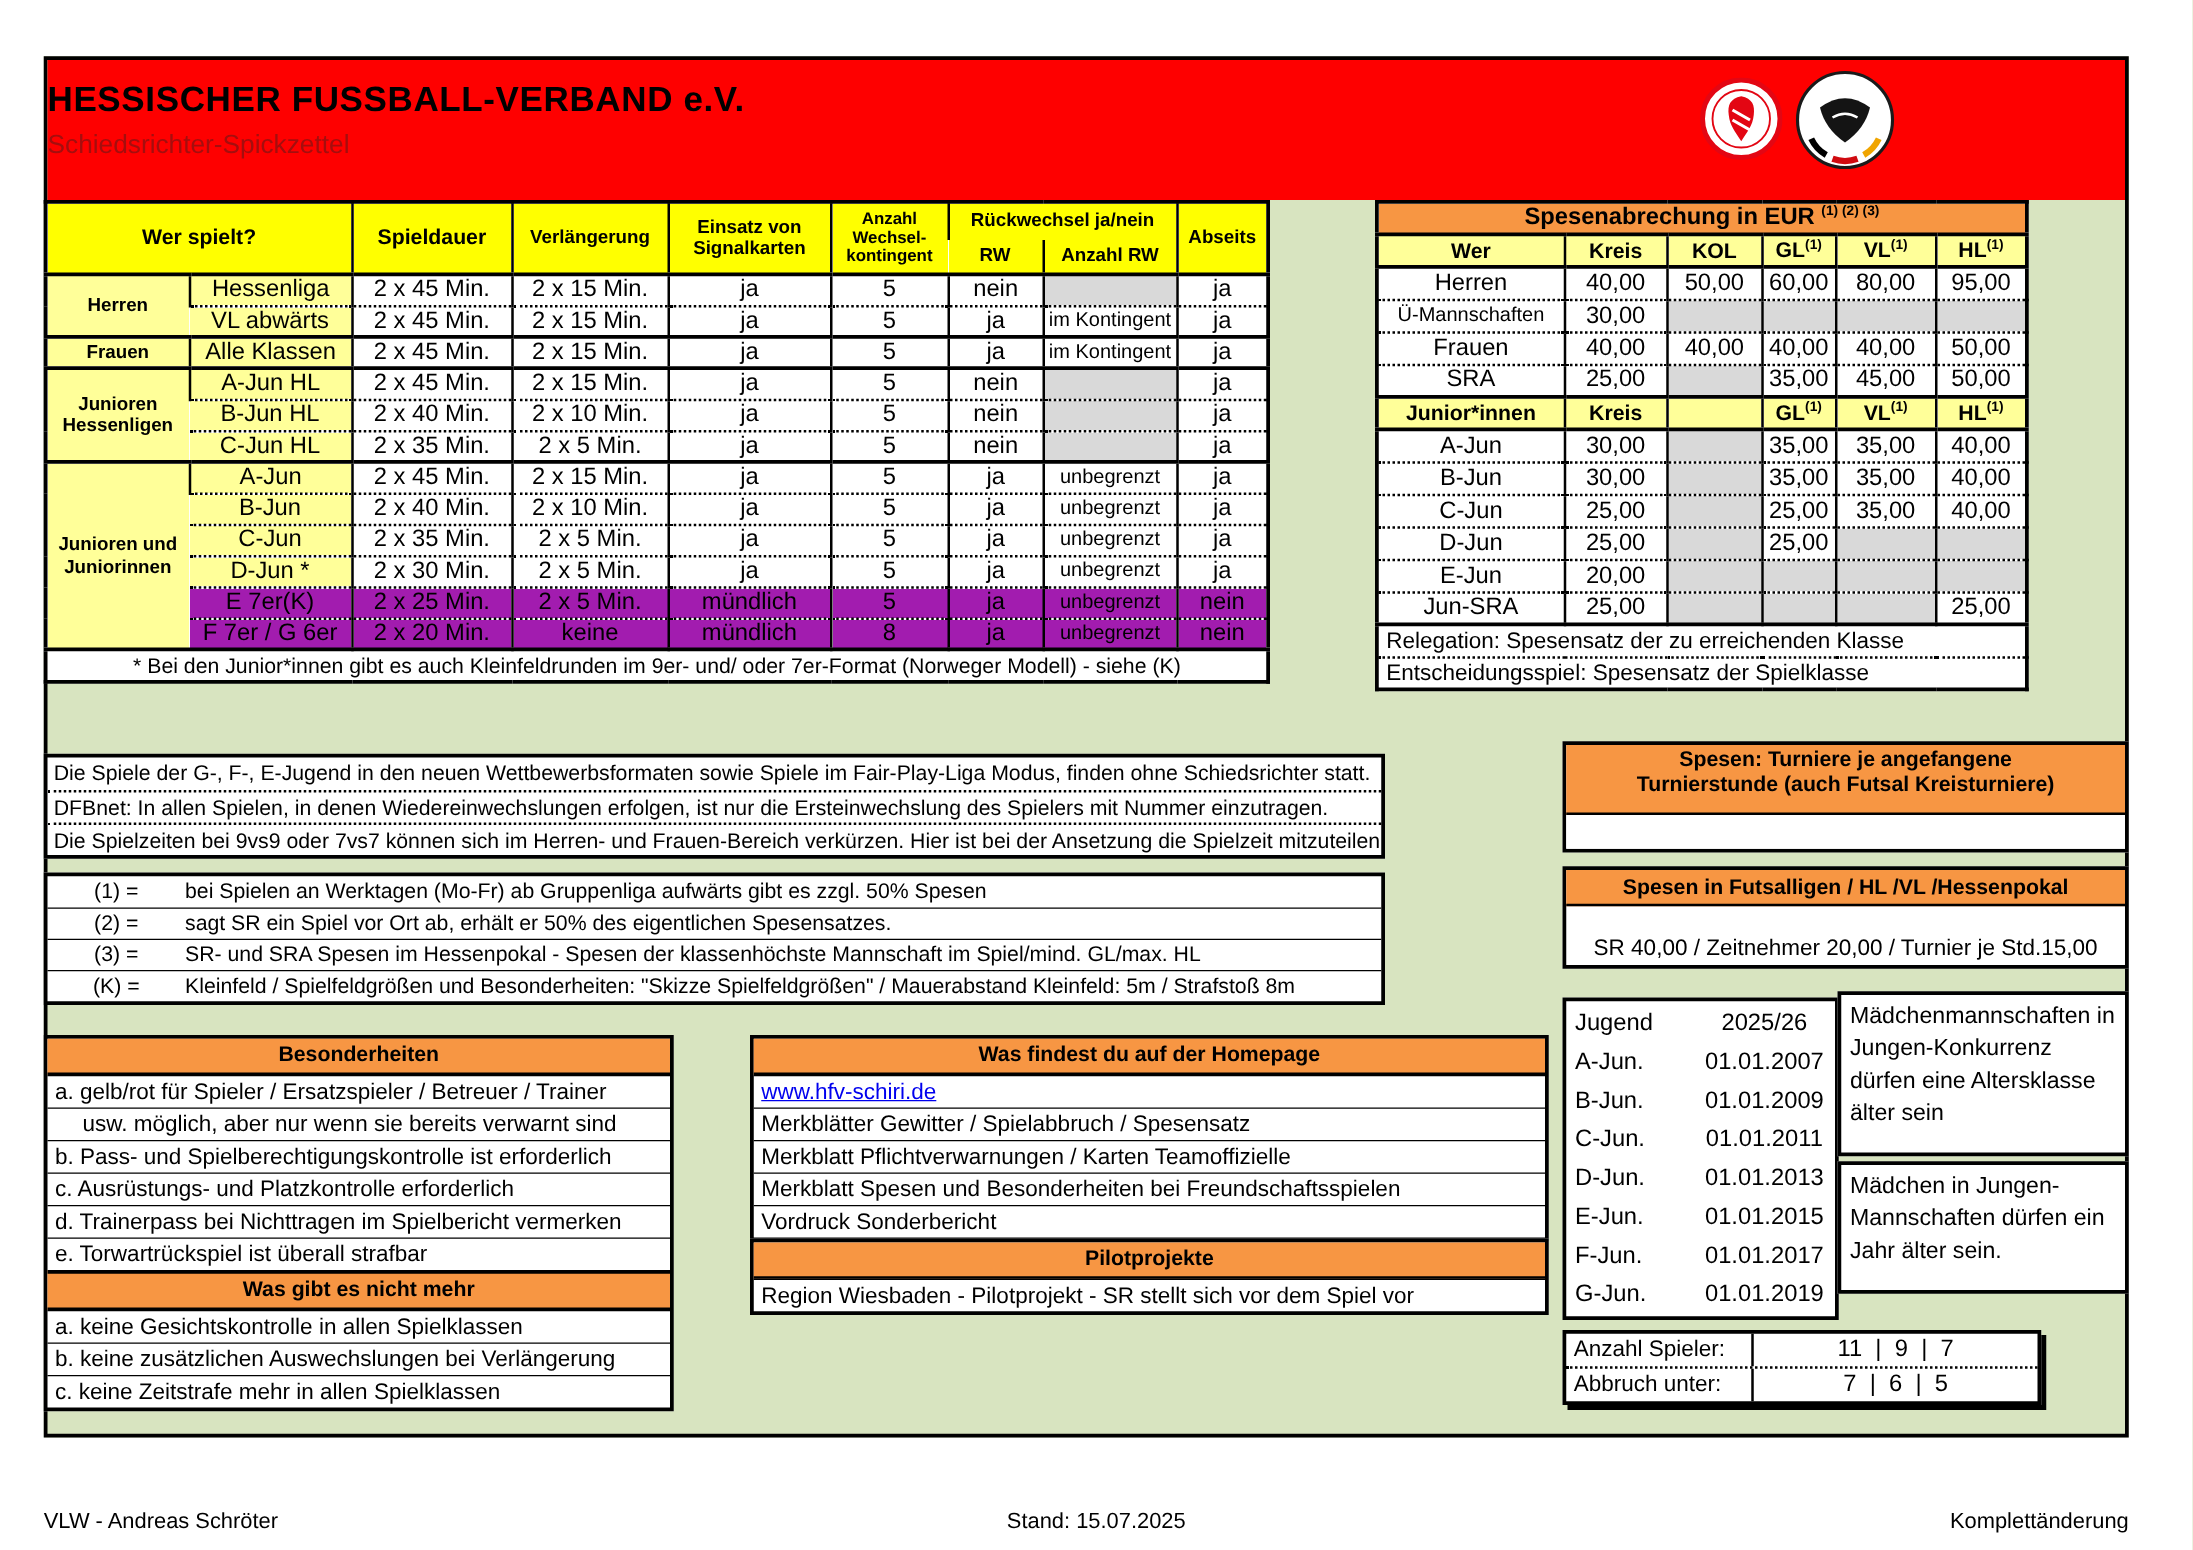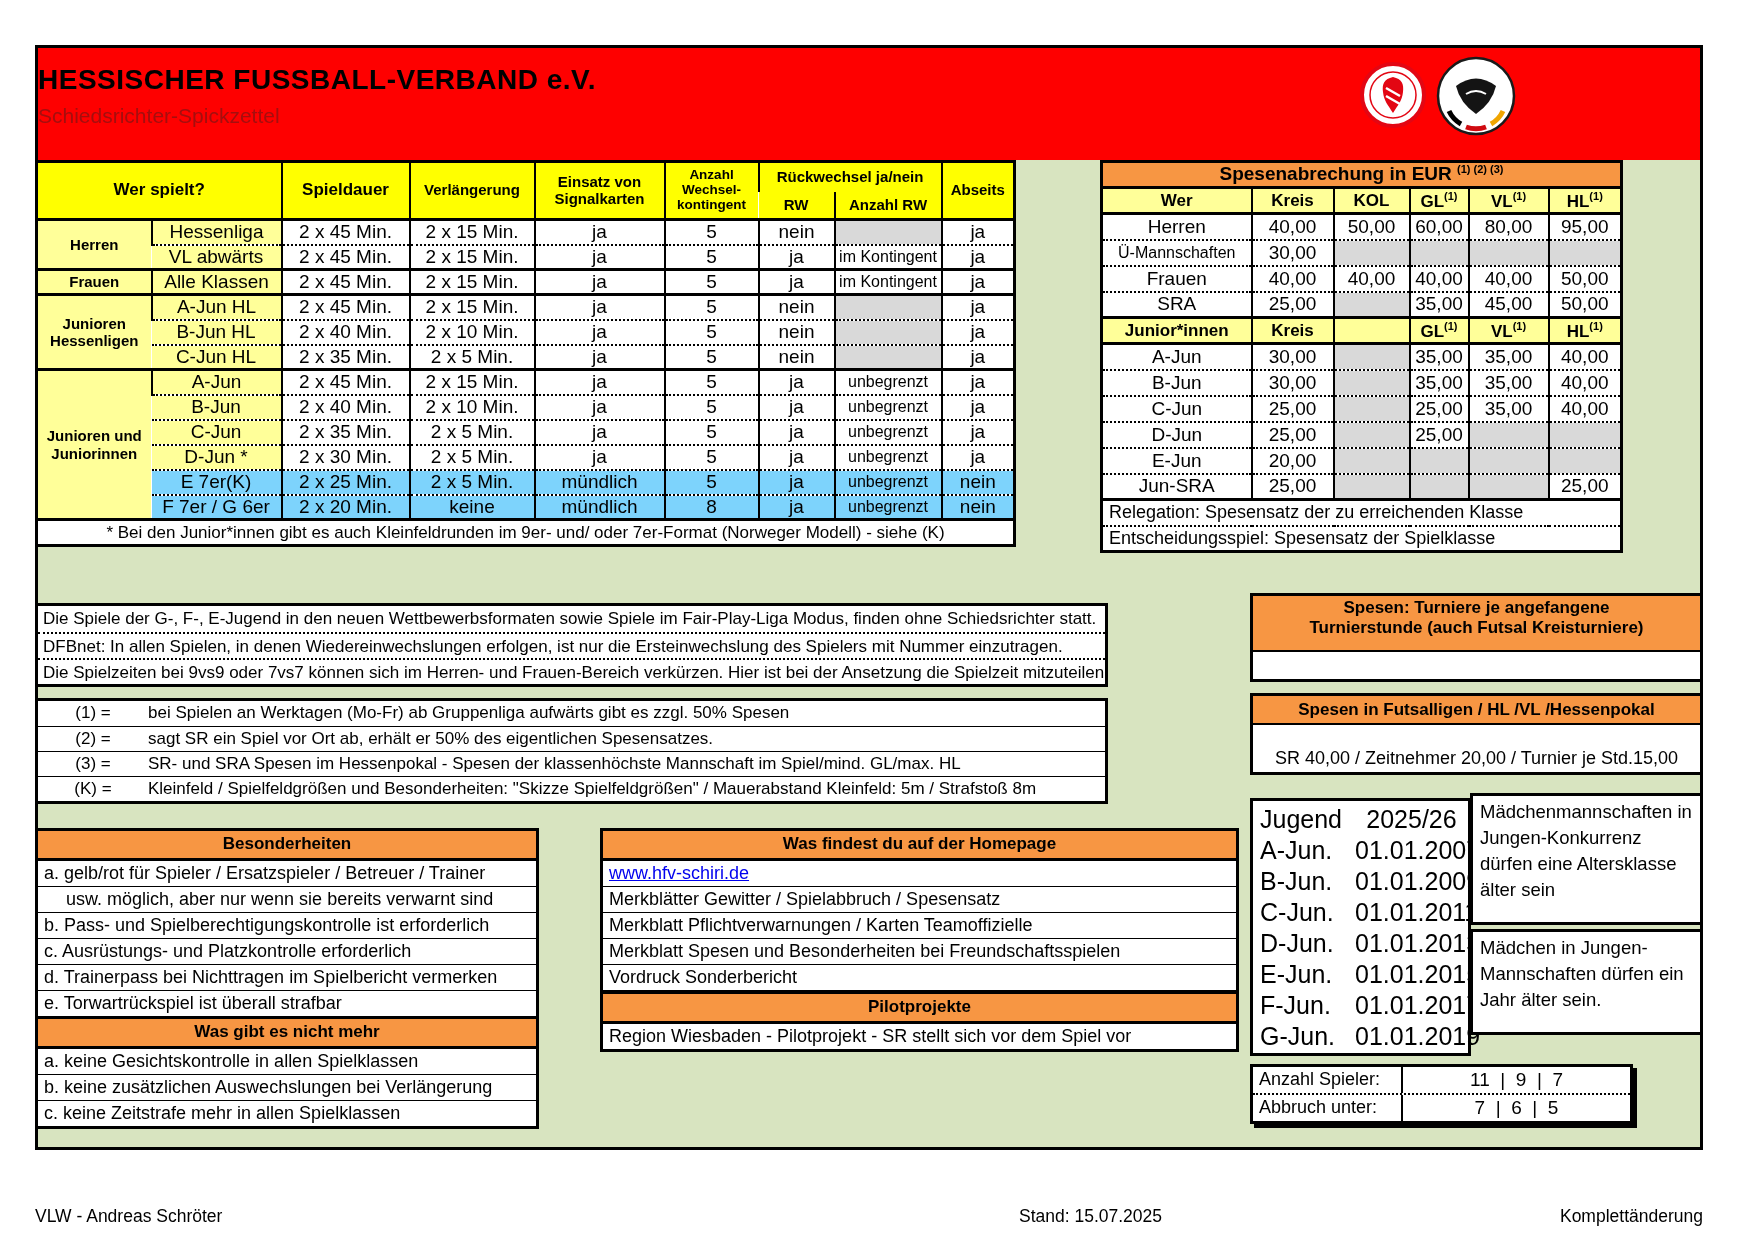--- a/index.html
+++ b/index.html
@@ -16,21 +16,21 @@
   table{border-collapse:collapse;table-layout:fixed;position:absolute;background:#fff;}
   td{border-left:2px solid #000;vertical-align:middle;text-align:center;overflow:hidden;
      padding:0 2px;box-sizing:border-box;}
   td:first-child{border-left:none;}
   table{border:3px solid #000;}
   .who{left:-3px;top:112px;width:978px;}
   .spn{left:1062px;top:112px;width:520px;}
   .yl{background:#ffff00;}
   .pyl{background:#ffff99;}
   .gray{background:#d9d9d9;}
-  .peach{background:#7dd3fc;}
+  .peach{background:#a21caf;}
   .hdr td{font-weight:bold;font-size:15px;line-height:1.1;}
   .hdr .big{font-size:17px;}
   .hdr .small{font-size:13.5px;}
   tr.hr1{height:30px;} tr.hr2{height:28px;}
   tbody tr.dr{height:25px;font-size:19px;}
   tr.grp td{border-top:3px solid #000;}
   tr.cont td{border-top:2px dotted #000;}
   td.gcell{font-weight:bold;font-size:15px;line-height:1.15;}
   td.sm{font-size:16px;}
   tr.noterow{height:26px;}
@@ -53,21 +53,21 @@
   .notes .nrow{font-size:17px;line-height:25px;height:26px;padding-left:5px;box-sizing:border-box;}
   .notes .nrow + .nrow{border-top:2px dotted #000;}
   .leg-row{height:25px;line-height:24px;font-size:17px;display:flex;box-sizing:border-box;}
   .leg-row + .leg-row{border-top:1px solid #000;}
   .leg-key{flex:0 0 110px;text-align:center;}
   .turn-row{display:flex;height:27px;line-height:26px;font-size:18px;background:#fff;}
   .turn-cell{flex:1;display:flex;justify-content:space-between;padding:0 14px 0 8px;margin-top:48px;}
   .turn-cell + .turn-cell{border-left:2px solid #000;}
   .center{text-align:center;}
   .linkrow{color:#0000ee;text-decoration:underline;cursor:pointer;}
-  .jug-row{height:31px;line-height:30px;font-size:25px;display:flex;}
+  .jug-row{height:31px;line-height:30px;font-size:19px;display:flex;}
   .jug-l{flex:0 0 95px;padding-left:7px;}
   .jug-d{flex:1;text-align:center;}
   .maed{font-size:18.5px;line-height:1.4;padding:3px 4px 3px 7px;}
   .anz{box-shadow:4px 4px 0 0 #000;}
   .anz-row{display:flex;height:26px;line-height:25px;}
   .anz-row + .anz-row{border-top:2px dotted #000;}
   .anz-l{flex:0 0 150px;padding-left:6px;font-size:18px;border-right:2px solid #000;box-sizing:border-box;}
   .anz-v{flex:1;text-align:center;font-size:19px;white-space:pre;}
   .footer{position:absolute;top:1166px;font-size:17.5px;margin-top:40px;}
   .indent{padding-left:28px;}
@@ -501,14 +501,14 @@
     </div>
     <div class="anz-row">
       <span class="anz-l">Abbruch unter:</span>
       <span class="anz-v">7  |  6  |  5</span>
     </div>
   </div>
 
 </div>
 
 <div class="footer" style="left:35px;">VLW - Andreas Schröter</div>
-<div class="footer" style="left:592px;width:570px;text-align:right;">Stand: 15.07.2025</div>
+<div class="footer" style="left:592px;width:570px;text-align:center;">Stand: 15.07.2025</div>
 <div class="footer" style="left:1403px;width:300px;text-align:right;">Komplettänderung</div>
 
 </body></html>

